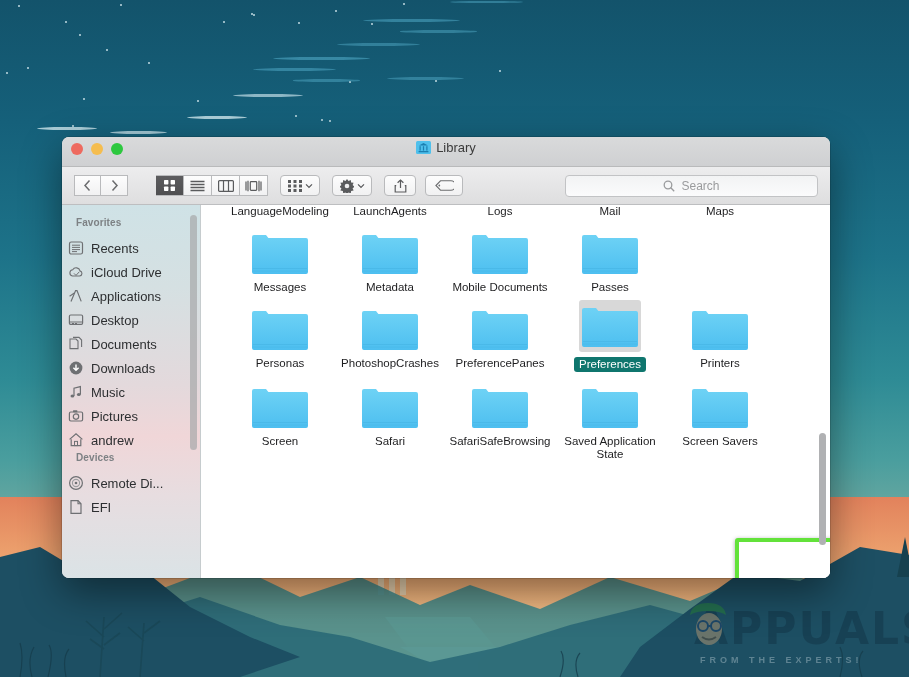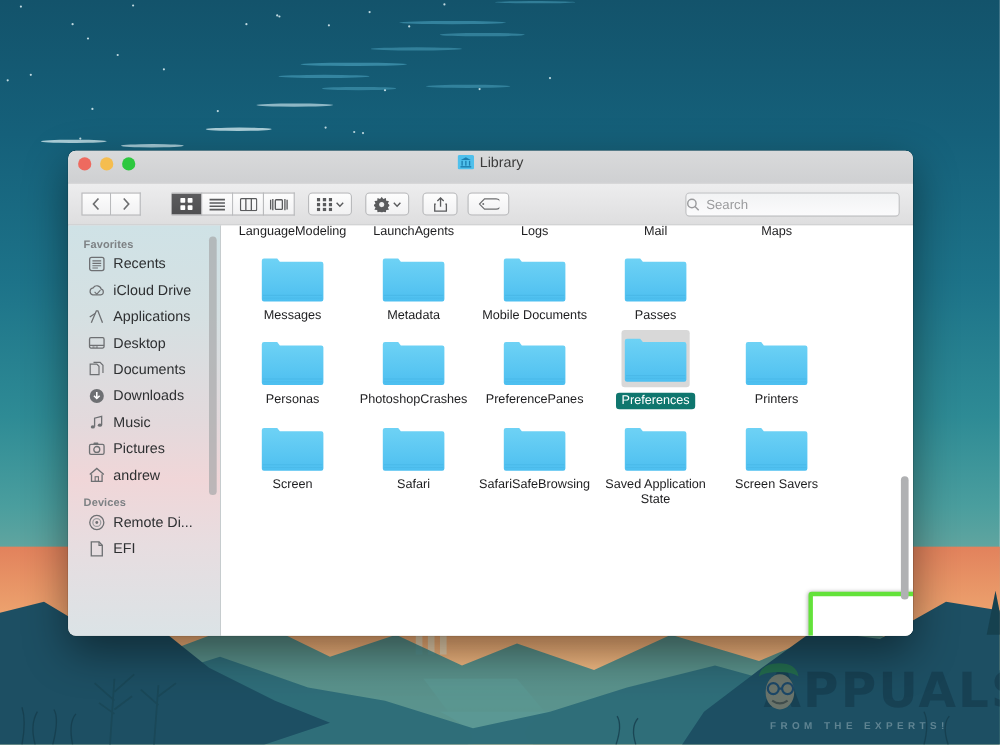--- a/index.html
+++ b/index.html
@@ -99,57 +99,57 @@
   #viewgroup .tbtn { width: 28px; border-radius: 0; border-left: none; }
   #view-icons { border-radius: 4px 0 0 4px; border-left: 1px solid #b9babc;
                 background: linear-gradient(#5c5c5e, #4f4f51); }
   #view-cover { border-radius: 0 4px 4px 0; }
 
   .tbtn-dd { width: 40px; margin-left: 12px; gap: 3px; }
   #share-btn { width: 32px; margin-left: 12px; }
   #tag-btn   { width: 38px; margin-left: 9px; }
 
   #search {
-    position: absolute; right: 12px; top: 8px; width: 195px; height: 22px;
+    position: absolute; right: 12px; top: 8px; width: 253px; height: 22px;
     background: linear-gradient(#f2f3f4, #fbfbfc);
     border: 1px solid #c2c3c5; border-radius: 4px;
-    display: flex; align-items: center; justify-content: flex-start; gap: 6px;
+    display: flex; align-items: center; justify-content: center; gap: 6px;
   }
   #search-text { font-size: 12px; color: #9a9b9d; }
 
   
   #winbody { flex: 1; display: flex; min-height: 0; }
 
   
   #sidebar {
     width: 139px; flex: none; position: relative; overflow: hidden;
     background: linear-gradient(180deg,#cfe2e6 0%, #d5e0e2 22%, #e3d9dc 48%,
                                 #f0d6d8 62%, #e7dde0 78%, #dbe3e6 100%);
     border-right: 1px solid #c6ccce;
     padding-top: 8px;
   }
   .sb-head {
     font-size: 10px; font-weight: bold; color: #7d8184;
     padding: 4px 0 4px 14px; letter-spacing: .1px;
   }
   .sb-item {
-    height: 24px; display: flex; align-items: flex-start; gap: 7px;
-    padding-left: 18px; font-size: 13px; color: #2d2f31;
+    height: 24px; display: flex; align-items: flex-end; gap: 7px;
+    padding-left: 6px; font-size: 13px; color: #2d2f31;
   }
   .sb-ico { width: 16px; height: 16px; flex: none; display: block; }
   #sb-scroll {
     position: absolute; right: 3px; top: 10px; width: 7px; height: 235px;
     background: #a8a9ab; border-radius: 4px; opacity: .72;
   }
 
   
   #content { flex: 1; position: relative; background: #fff; overflow: hidden; }
   #grid {
     position: absolute; left: 0; top: 0; width: 100%;
-    padding: 0 10px;
+    padding: 0 24px;
   }
   .row { display: flex; }
   .cell {
     width: 110px; margin-right: 0; flex: none;
     display: flex; flex-direction: column; align-items: center;
     position: relative; padding-top: 6px;
   }
   .cell-ic { width: 64px; height: 52px; display: flex; align-items: flex-end; justify-content: center; }
   .folder { width: 58px; height: 46px; display: block; }
   .cell-lb {

